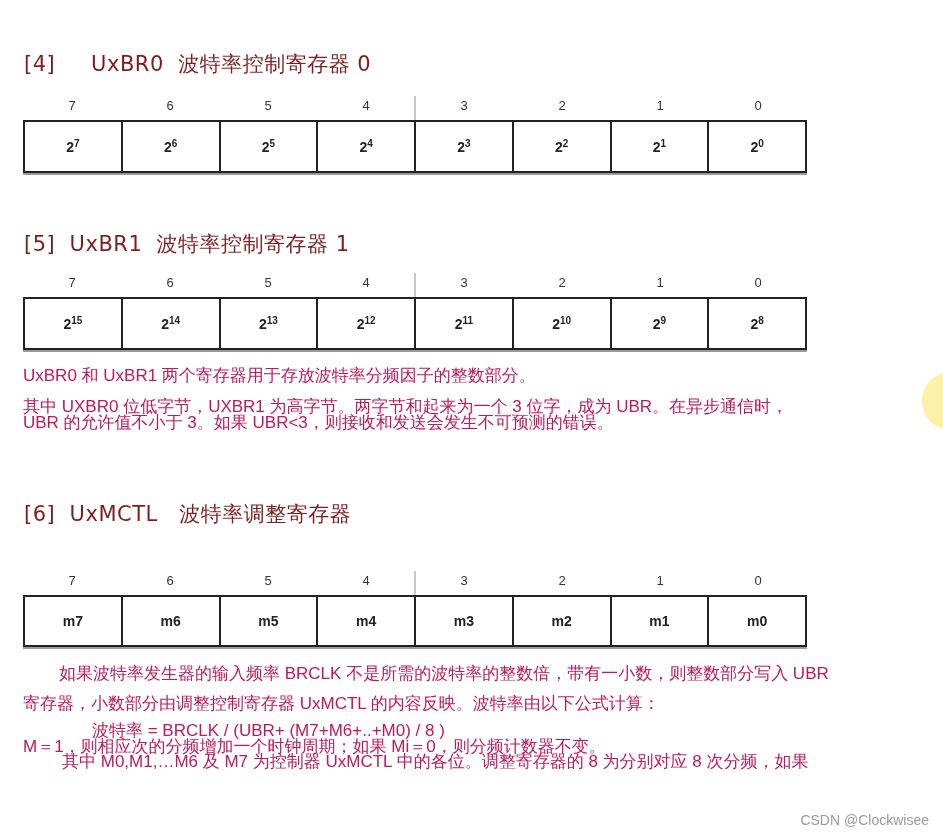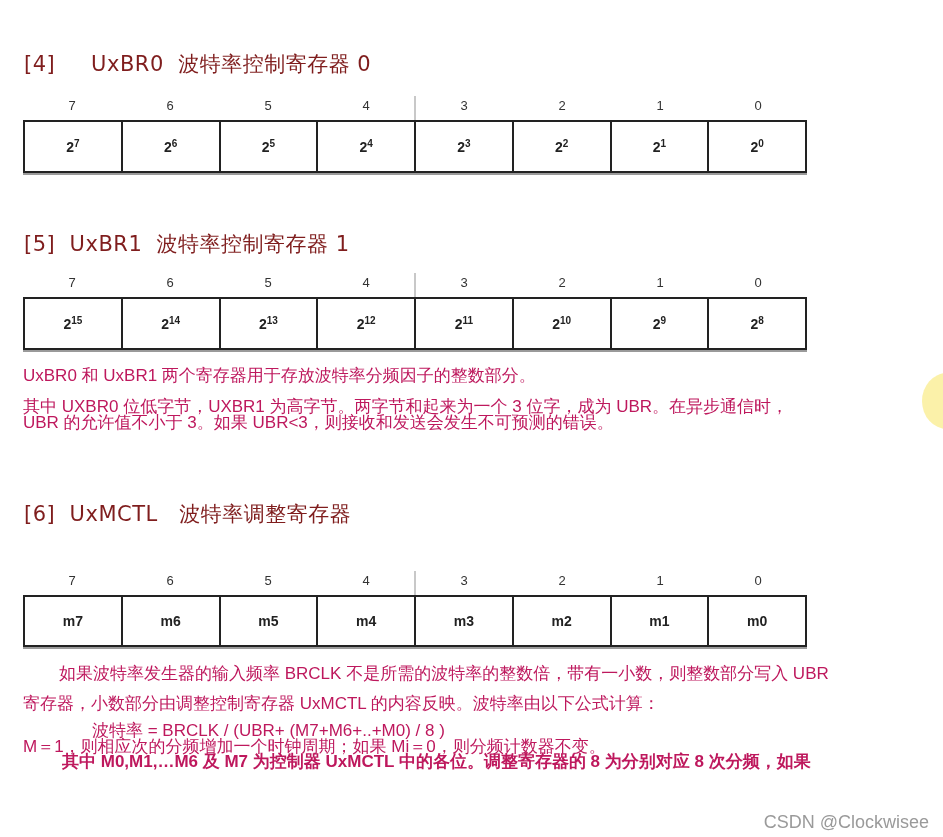--- a/index.html
+++ b/index.html
@@ -27,21 +27,21 @@
       flex:1; border-right:2px solid #222; display:flex; align-items:center; justify-content:center;
       font-size:14px; font-weight:bold; color:#222;
     }
     .cell:last-child { border-right:none; }
     .cell sup { font-size:10px; position:relative; top:-3px; vertical-align:super; line-height:0; }
     .para {
       position:absolute; left:23px; font-size:17px; color:#be185d; white-space:nowrap;
       font-family: "Liberation Sans", sans-serif;
     }
     .watermark {
-      position:absolute; right:14px; top:812px; font-size:18px; color:#9a9a9a;
+      position:absolute; right:14px; top:812px; font-size:14px; color:#9a9a9a;
       font-family: "Liberation Sans", sans-serif;
     }
     .cursor-highlight {
       position:absolute; left:922px; top:373px; width:50px; height:56px; border-radius:50%;
       background:#fbf0a0; opacity:0.9;
     }
   </style>
 </head>
 <body>
 
@@ -186,16 +186,16 @@
       </div>
     <div class="cell">
         <span>m0</span>
       </div>
   </div>
 </div>
 
 <div class="para" style="top:662px; left:59px;">如果波特率发生器的输入频率 BRCLK 不是所需的波特率的整数倍，带有一小数，则整数部分写入 UBR</div>
 <div class="para" style="top:692px;">寄存器，小数部分由调整控制寄存器 UxMCTL 的内容反映。波特率由以下公式计算：</div>
 <div class="para" style="top:719px; left:92px;">波特率  = BRCLK / (UBR+ (M7+M6+..+M0) / 8 )</div>
-<div class="para" style="top:750px; left:62px;font-weight:bold;">其中 M0,M1,…M6 及 M7 为控制器 UxMCTL 中的各位。调整寄存器的 8 为分别对应 8 次分频，如果</div>
+<div class="para" style="top:750px; left:62px;">其中 M0,M1,…M6 及 M7 为控制器 UxMCTL 中的各位。调整寄存器的 8 为分别对应 8 次分频，如果</div>
 <div class="para" style="top:735px;">M＝1，则相应次的分频增加一个时钟周期；如果 Mi＝0，则分频计数器不变。</div>
 
 <div class="watermark">CSDN @Clockwisee</div>
 
 </body></html>

